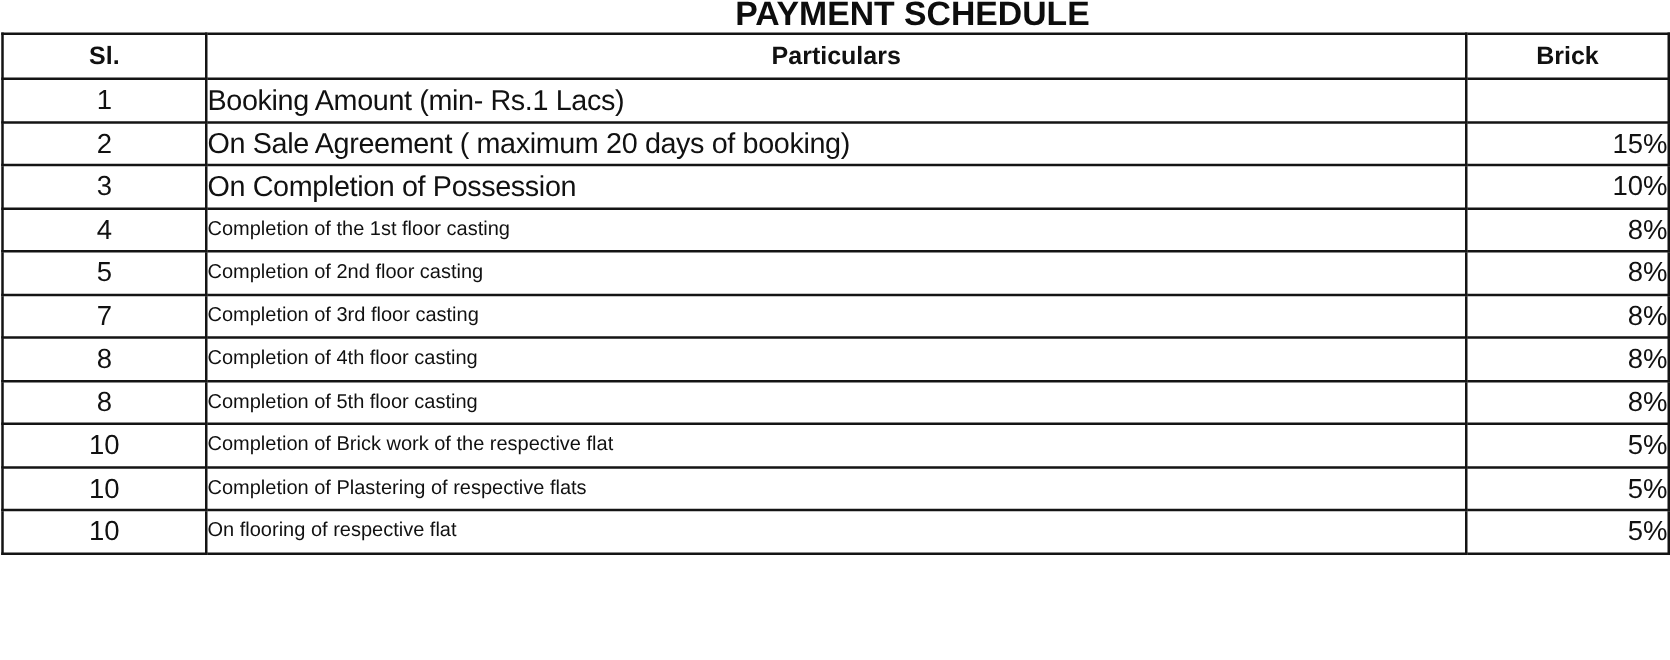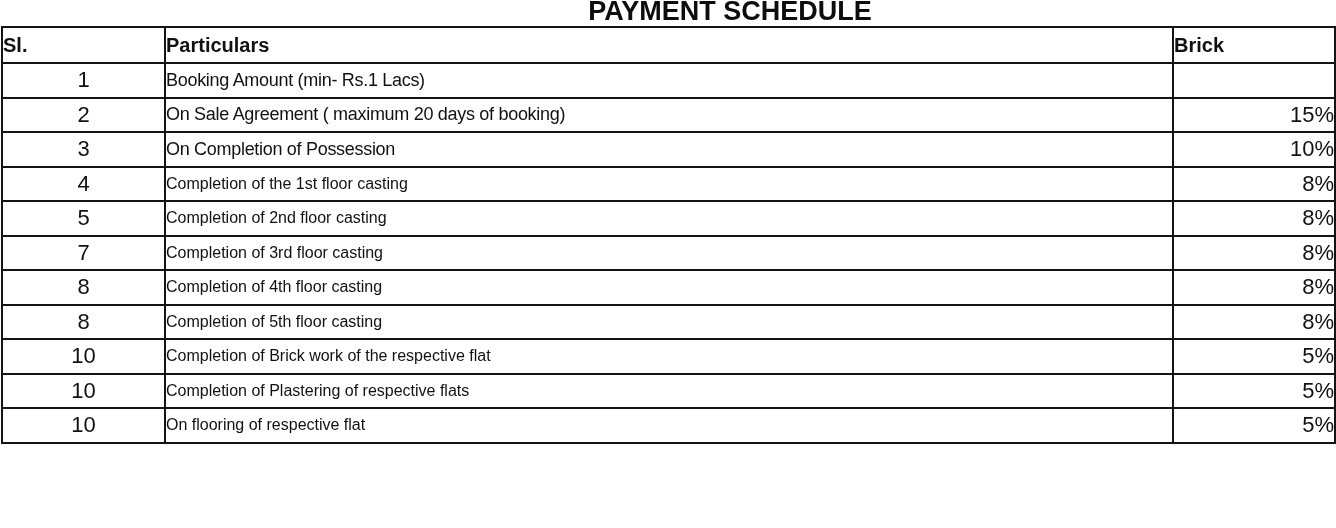--- a/index.html
+++ b/index.html
@@ -43,34 +43,34 @@
       border: 2px solid #141414;
       padding: 0;
       height: 34.5px;
       box-sizing: border-box;
       white-space: nowrap;
       overflow: hidden;
     }
     table.schedule th {
       font-weight: bold;
       font-size: 20px;
-      text-align: left;
+      text-align: center;
       height: 36px;
     }
     td.sl {
       text-align: center;
       font-size: 22px;
     }
     td.part {
       text-align: left;
       padding-left: 5px;
       font-size: 16px;
     }
     td.part.large {
-      font-size: 18px;
+      font-size: 23px;
       letter-spacing: -0.3px;
     }
     td.flat {
       text-align: right;
       font-size: 22px;
     }
   </style>
 </head>
 <body>
 

